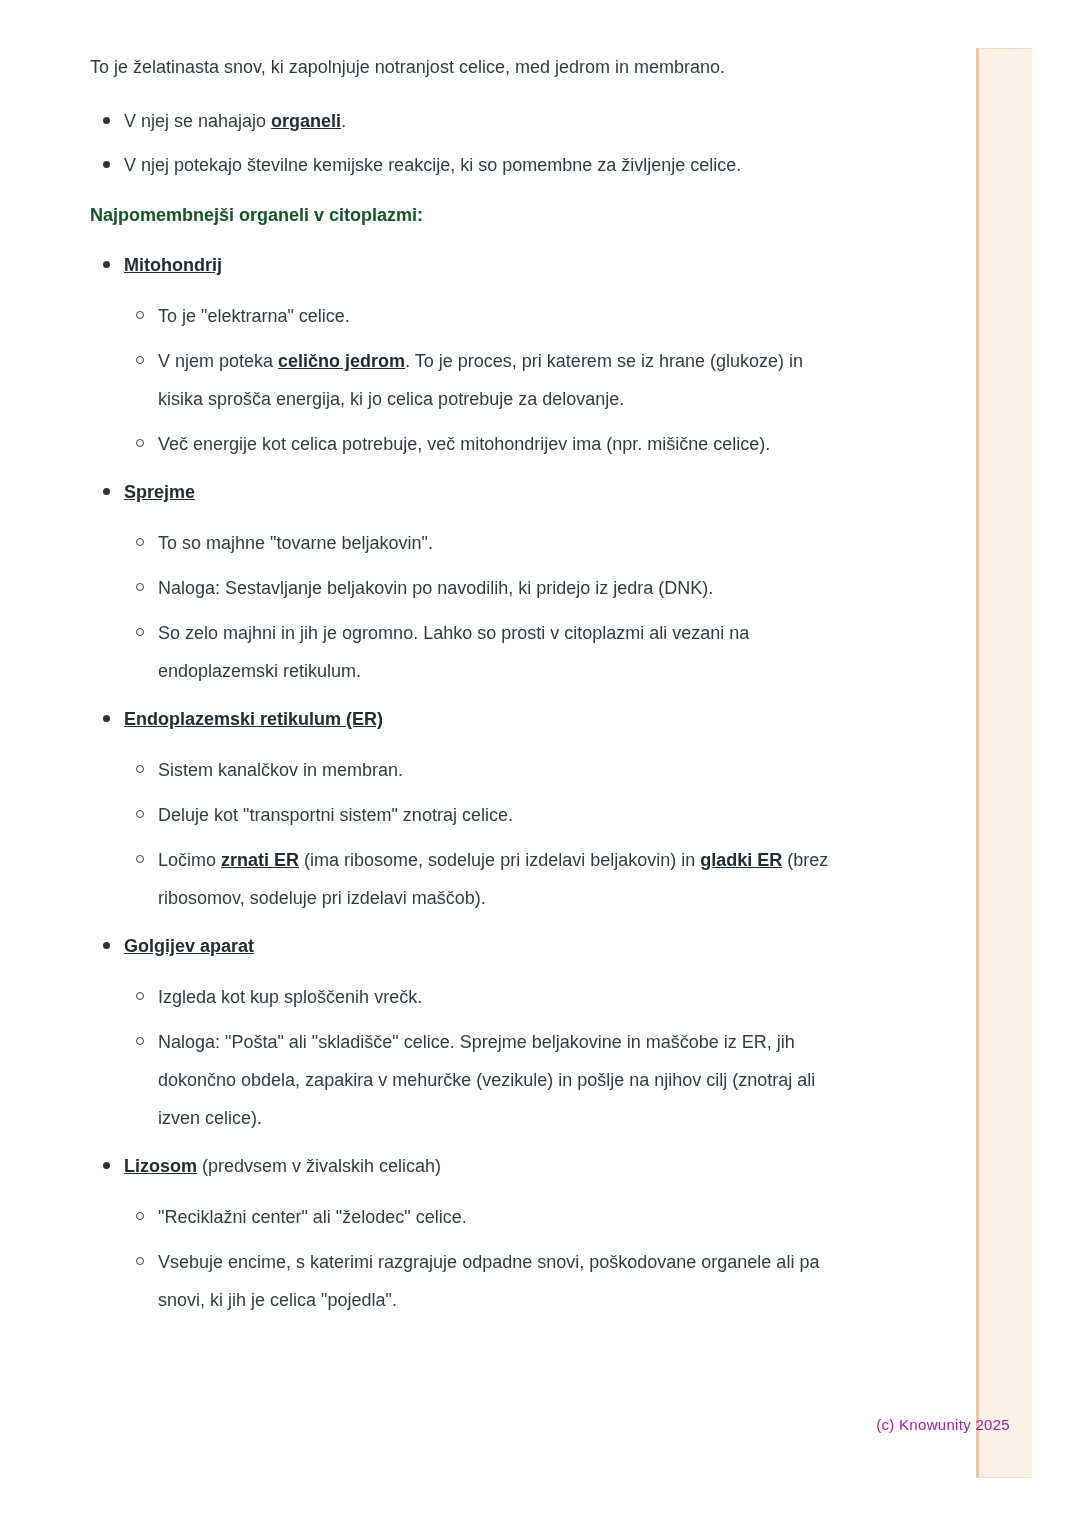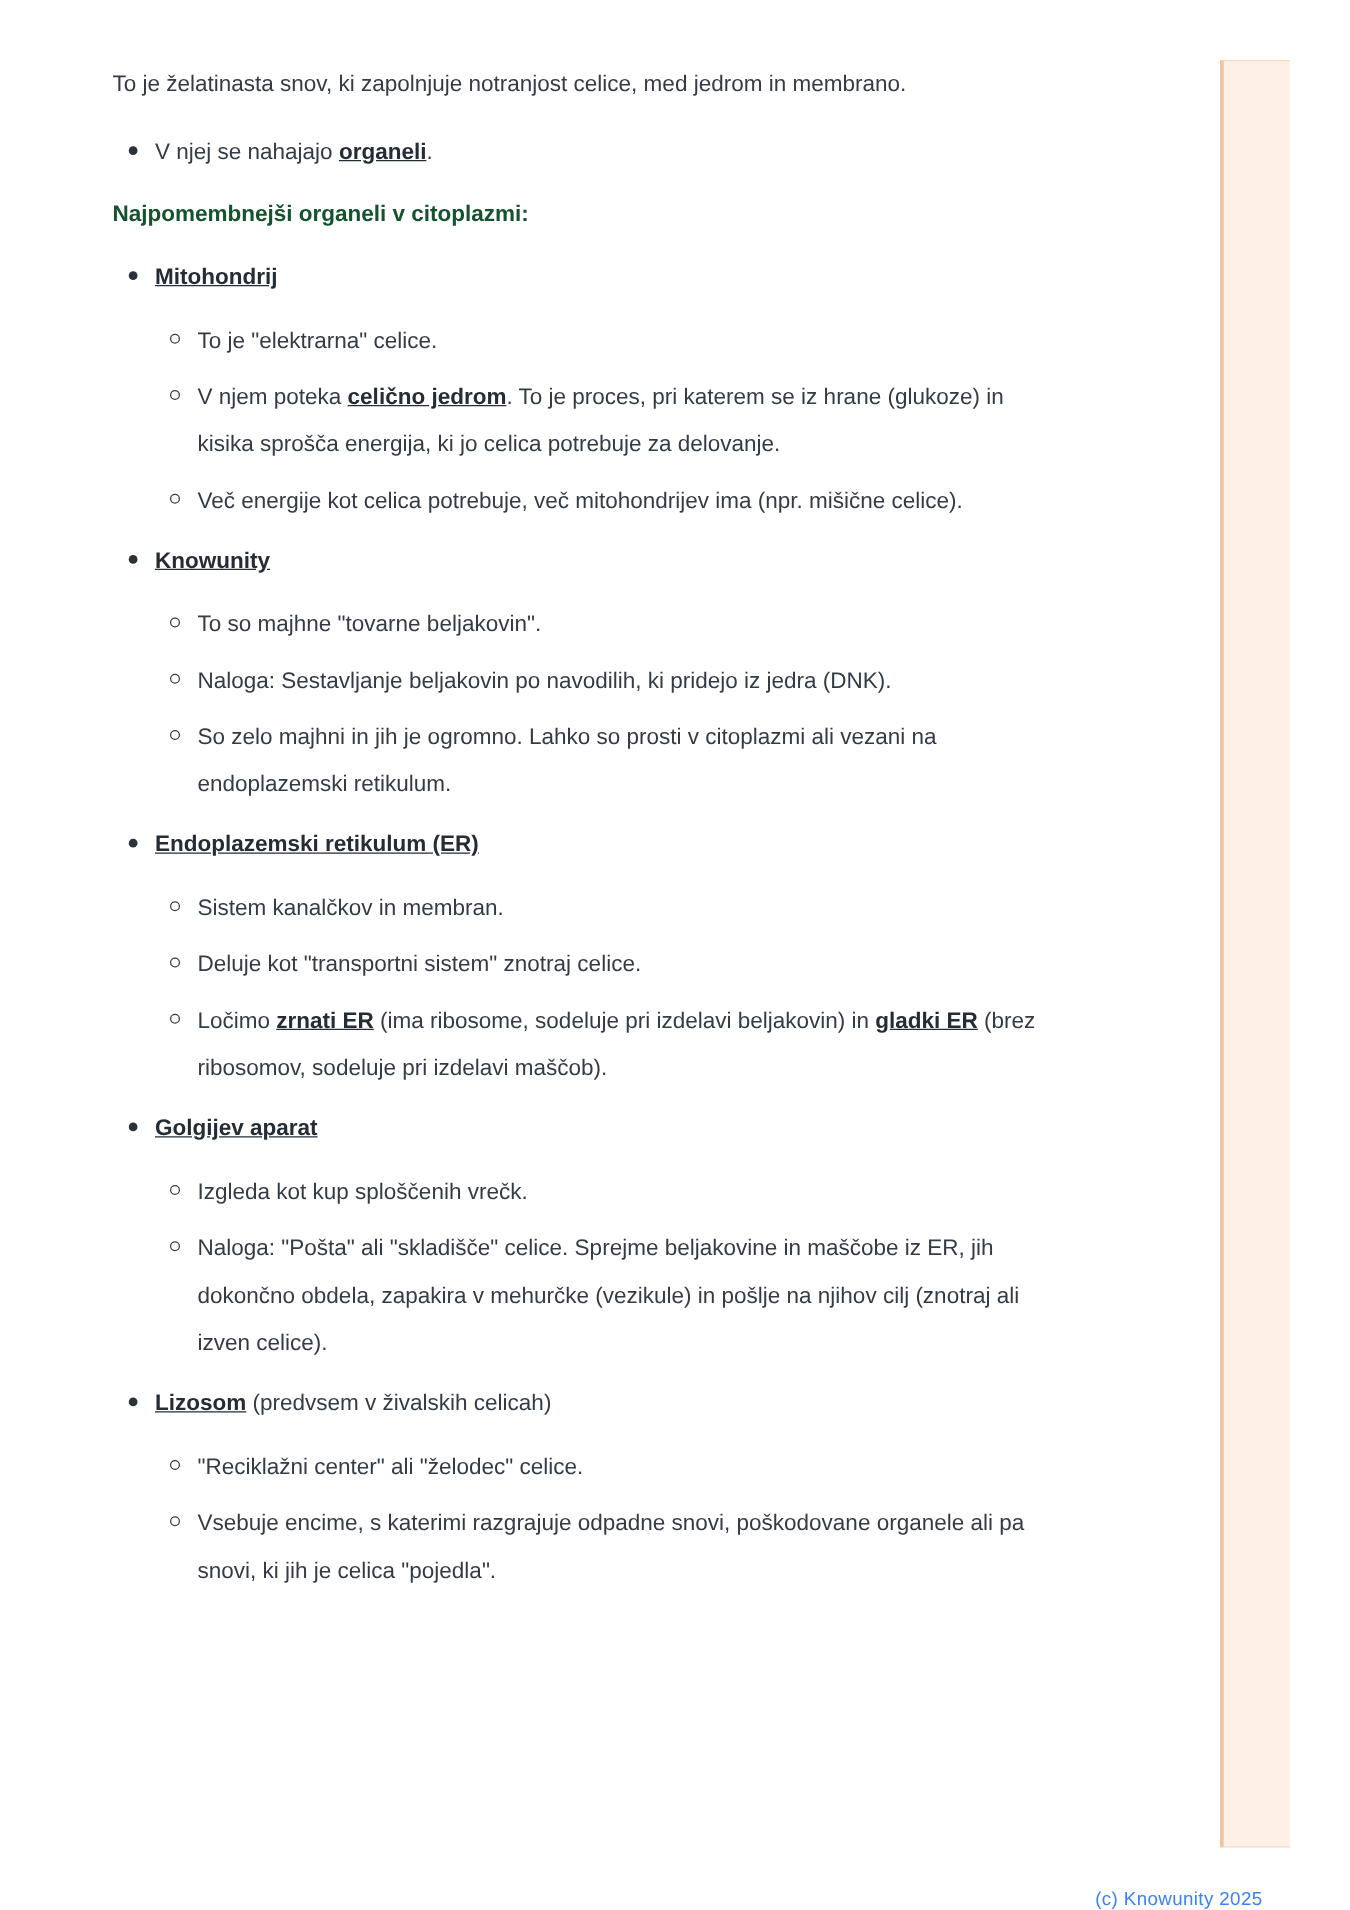--- a/index.html
+++ b/index.html
@@ -81,58 +81,59 @@
   .section-heading {
     font-weight: bold;
     color: #14532d;
     line-height: 38px;
     margin: 12px 0 12px 0;
   }
   .b { font-weight: bold; color: #242c36; text-decoration: underline; }
   .i { }
   .watermark {
     position: absolute;
-    top: 1511px;
+    top: 1416px;
     right: 70px;
     font-size: 15px;
-    color: #3b82f6;
+    color: #a21caf;
     z-index: 3;
     letter-spacing: 0.3px;
   }
 </style>
 </head>
 <body>
 
 <div class="page">
 
   <div class="stripe"></div>
 
   <div class="content">
 
     <p class="intro-para">To je želatinasta snov, ki zapolnjuje notranjost celice, med jedrom in membrano.</p>
 
     <ul class="l1">
       <li><span><span>V njej se nahajajo </span><span class="b">organeli</span><span>.</span></span></li>
+      <li><span><span>V njej potekajo številne kemijske reakcije, ki so pomembne za življenje celice.</span></span></li>
     </ul>
 
     <p class="section-heading">Najpomembnejši organeli v citoplazmi:</p>
 
     <ul class="l1 sections">
 
       <li>
         <span><span class="b">Mitohondrij</span></span>
         <ul class="l2">
           <li><span><span>To je "elektrarna" celice.</span></span></li>
           <li><span><span>V njem poteka </span><span class="b">celično jedrom</span><span>. To je proces, pri katerem se iz hrane (glukoze) in kisika sprošča energija, ki jo celica potrebuje za delovanje.</span></span></li>
           <li><span><span>Več energije kot celica potrebuje, več mitohondrijev ima (npr. mišične celice).</span></span></li>
         </ul>
       </li>
 
       <li>
-        <span><span class="b">Knowunity</span></span>
+        <span><span class="b">Sprejme</span></span>
         <ul class="l2">
           <li><span><span>To so majhne "tovarne beljakovin".</span></span></li>
           <li><span><span>Naloga: Sestavljanje beljakovin po navodilih, ki pridejo iz jedra (DNK).</span></span></li>
           <li><span><span>So zelo majhni in jih je ogromno. Lahko so prosti v citoplazmi ali vezani na endoplazemski retikulum.</span></span></li>
         </ul>
       </li>
 
       <li>
         <span><span class="b">Endoplazemski retikulum (ER)</span></span>
         <ul class="l2">

